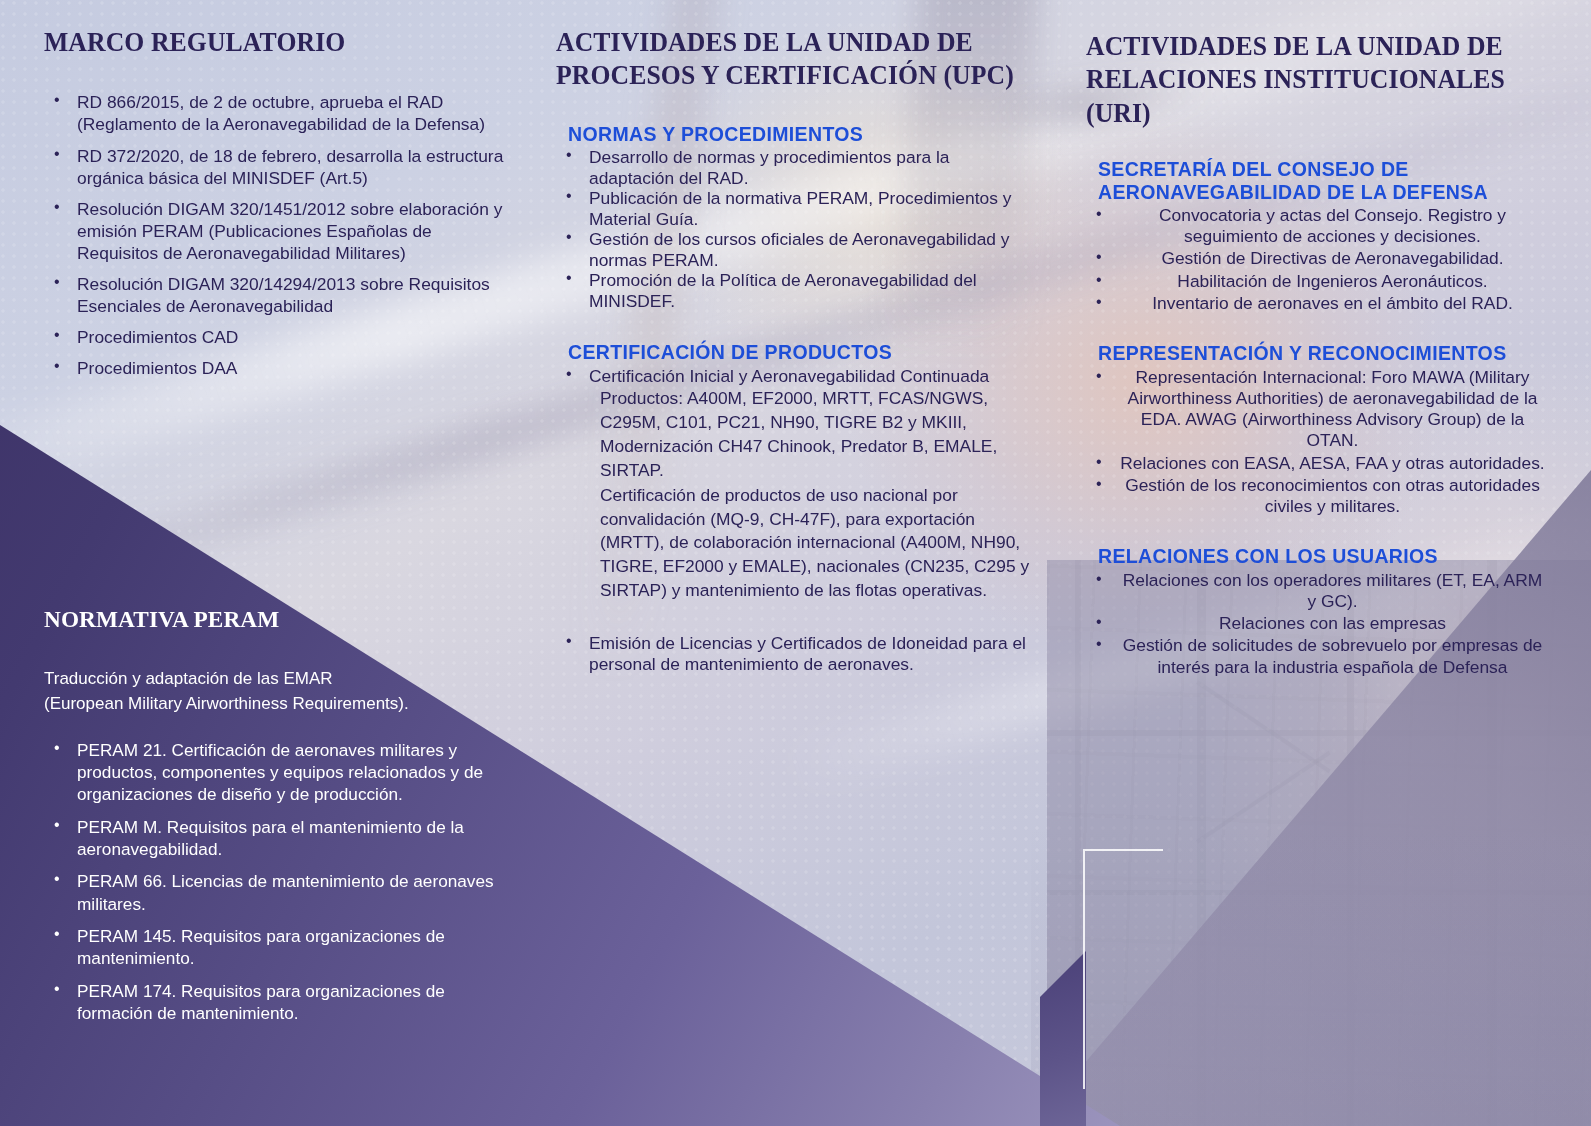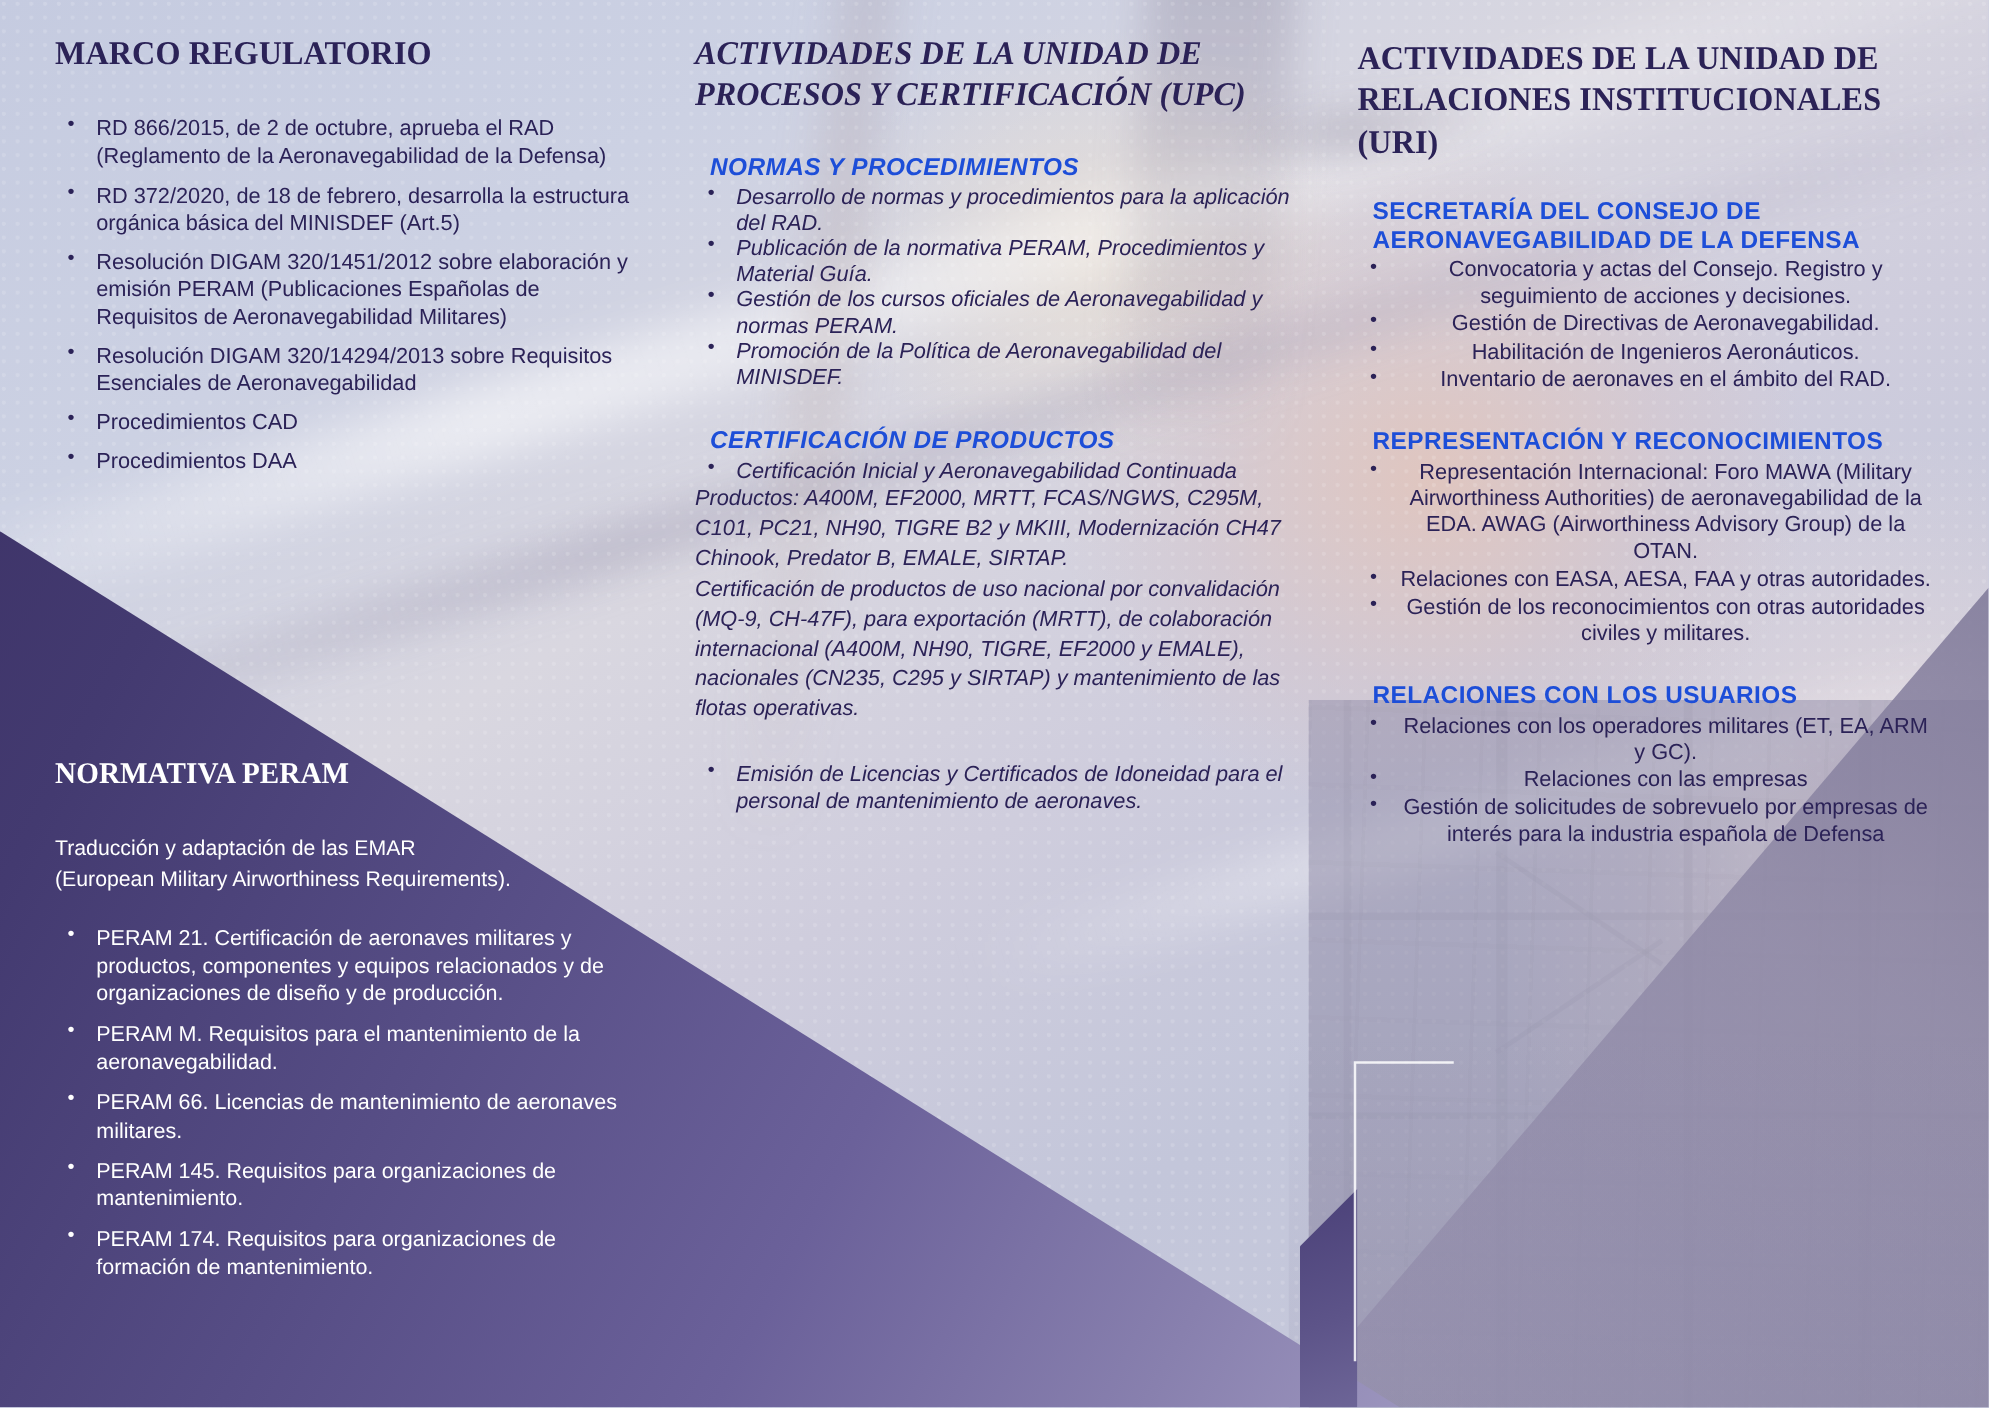--- a/index.html
+++ b/index.html
@@ -95,21 +95,21 @@
   }
   .white-line{
     position:absolute;left:1083px;top:849px;width:78px;height:238px;
     border-left:2px solid rgba(255,255,255,.85);
     border-top:2px solid rgba(255,255,255,.85);
   }
 
   
   .col{position:absolute;}
   #col-left{left:44px;top:26px;width:470px;}
-  #col-mid{left:556px;top:26px;width:478px;font-style:italic;}
+  #col-mid{left:556px;top:26px;width:478px;}
   #col-right{left:1086px;top:30px;width:460px;}
 
   .main-title{
     font-family:"Liberation Serif", serif;
     font-weight:bold;
     font-size:26.5px;
     line-height:1.26;
     letter-spacing:.1px;
     color:#2b2257;
     margin:0 0 0 0;
@@ -158,21 +158,21 @@
   
   .on-purple, .on-purple li, .on-purple p{color:#ffffff !important;}
   .on-purple li::before{color:#ffffff !important;}
 
   
   .dimmed li{color:#585084;}
   .dimmed li::before{color:#585084;}
 
   
   #col-mid ul.bul li{line-height:1.18;margin-bottom:0px;}
-  #col-mid p.para{line-height:1.37;margin-top:1px;}
+  #col-mid p.para{line-height:1.37;margin-top:1px;margin-left:44px;}
   #col-mid .section{margin-top:30px;}
   #col-right ul.bul li{line-height:1.22;margin-bottom:1px;text-align:center;}
   #col-right .section{margin-top:28px;}
 
   #peram-section{position:absolute;left:44px;top:604px;width:470px;}
   #peram-section .main-title{font-size:24px;}
   #peram-section p.para{font-size:17px;line-height:1.45;}
   #peram-section ul.bul{margin-top:22px;}
   #peram-section ul.bul li{font-size:17.2px;line-height:1.3;margin-bottom:10px;}
 </style>
@@ -236,21 +236,21 @@
   </div>
 
   <div class="col" id="col-mid">
     <h1 class="main-title">ACTIVIDADES DE LA UNIDAD DE PROCESOS Y CERTIFICACIÓN (UPC)</h1>
 
     <div class="section">
       <div class="sec-head">
         <span class="t">NORMAS Y PROCEDIMIENTOS</span>
       </div>
       <ul class="bul">
-        <li>Desarrollo de normas y procedimientos para la aplicación del RAD.</li>
+        <li>Desarrollo de normas y procedimientos para la adaptación del RAD.</li>
         <li>Publicación de la normativa PERAM, Procedimientos y Material Guía.</li>
         <li>Gestión de los cursos oficiales de Aeronavegabilidad y normas PERAM.</li>
         <li>Promoción de la Política de Aeronavegabilidad del MINISDEF.</li>
       </ul>
     </div>
 
     <div class="section">
       <div class="sec-head">
         <span class="t">CERTIFICACIÓN DE PRODUCTOS</span>
       </div>

